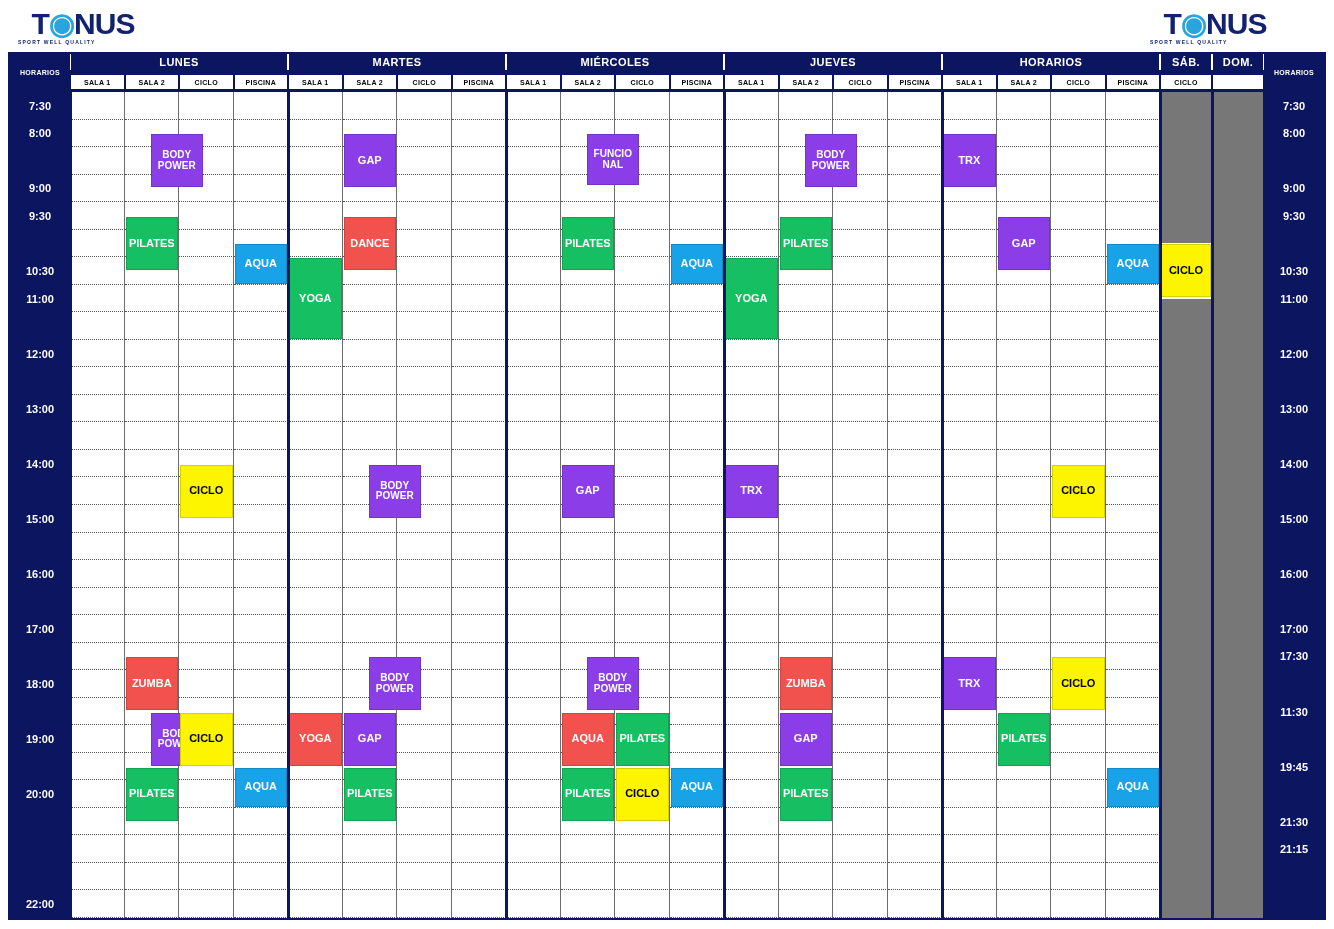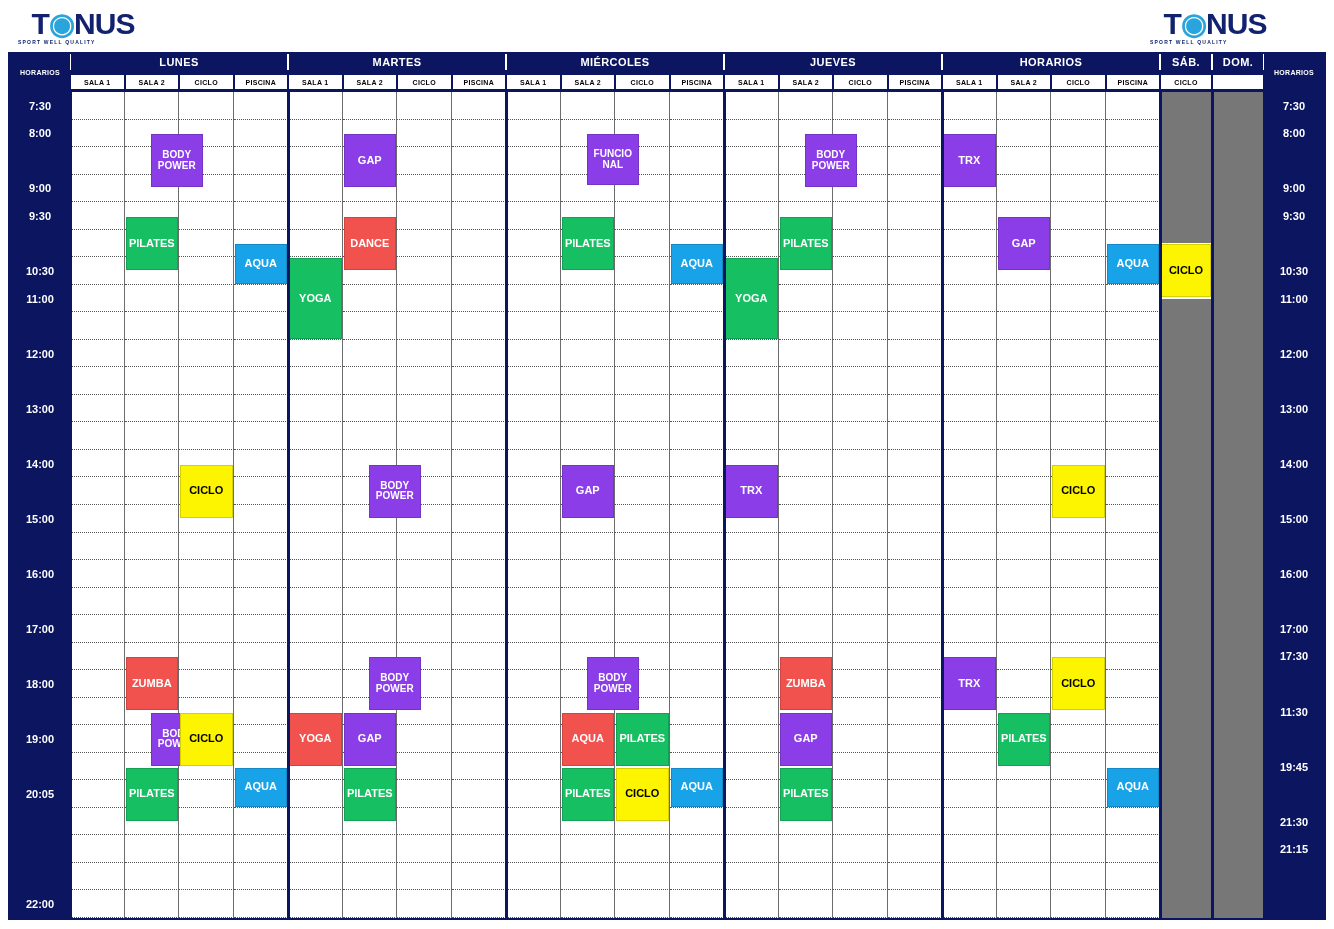--- a/index.html
+++ b/index.html
@@ -877,21 +877,21 @@
         <div class="timecell" style="left: 0px; top: 208.967px; width: 60px; height: 16px; line-height: 16px;">10:30</div>
         <div class="timecell" style="left: 0px; top: 236.5px; width: 60px; height: 16px; line-height: 16px;">11:00</div>
         <div class="timecell" style="left: 0px; top: 291.567px; width: 60px; height: 16px; line-height: 16px;">12:00</div>
         <div class="timecell" style="left: 0px; top: 346.633px; width: 60px; height: 16px; line-height: 16px;">13:00</div>
         <div class="timecell" style="left: 0px; top: 401.7px; width: 60px; height: 16px; line-height: 16px;">14:00</div>
         <div class="timecell" style="left: 0px; top: 456.767px; width: 60px; height: 16px; line-height: 16px;">15:00</div>
         <div class="timecell" style="left: 0px; top: 511.833px; width: 60px; height: 16px; line-height: 16px;">16:00</div>
         <div class="timecell" style="left: 0px; top: 566.9px; width: 60px; height: 16px; line-height: 16px;">17:00</div>
         <div class="timecell" style="left: 0px; top: 621.967px; width: 60px; height: 16px; line-height: 16px;">18:00</div>
         <div class="timecell" style="left: 0px; top: 677.033px; width: 60px; height: 16px; line-height: 16px;">19:00</div>
-        <div class="timecell" style="left: 0px; top: 732.1px; width: 60px; height: 16px; line-height: 16px;">20:05</div>
+        <div class="timecell" style="left: 0px; top: 732.1px; width: 60px; height: 16px; line-height: 16px;">20:00</div>
         <div class="timecell" style="left: 0px; top: 842.233px; width: 60px; height: 16px; line-height: 16px;">22:00</div>
         <div class="timecell" style="left: 1254px; top: 43.7667px; width: 60px; height: 16px; line-height: 16px;">7:30</div>
         <div class="timecell" style="left: 1254px; top: 71.3px; width: 60px; height: 16px; line-height: 16px;">8:00</div>
         <div class="timecell" style="left: 1254px; top: 126.367px; width: 60px; height: 16px; line-height: 16px;">9:00</div>
         <div class="timecell" style="left: 1254px; top: 153.9px; width: 60px; height: 16px; line-height: 16px;">9:30</div>
         <div class="timecell" style="left: 1254px; top: 208.967px; width: 60px; height: 16px; line-height: 16px;">10:30</div>
         <div class="timecell" style="left: 1254px; top: 236.5px; width: 60px; height: 16px; line-height: 16px;">11:00</div>
         <div class="timecell" style="left: 1254px; top: 291.567px; width: 60px; height: 16px; line-height: 16px;">12:00</div>
         <div class="timecell" style="left: 1254px; top: 346.633px; width: 60px; height: 16px; line-height: 16px;">13:00</div>
         <div class="timecell" style="left: 1254px; top: 401.7px; width: 60px; height: 16px; line-height: 16px;">14:00</div>

